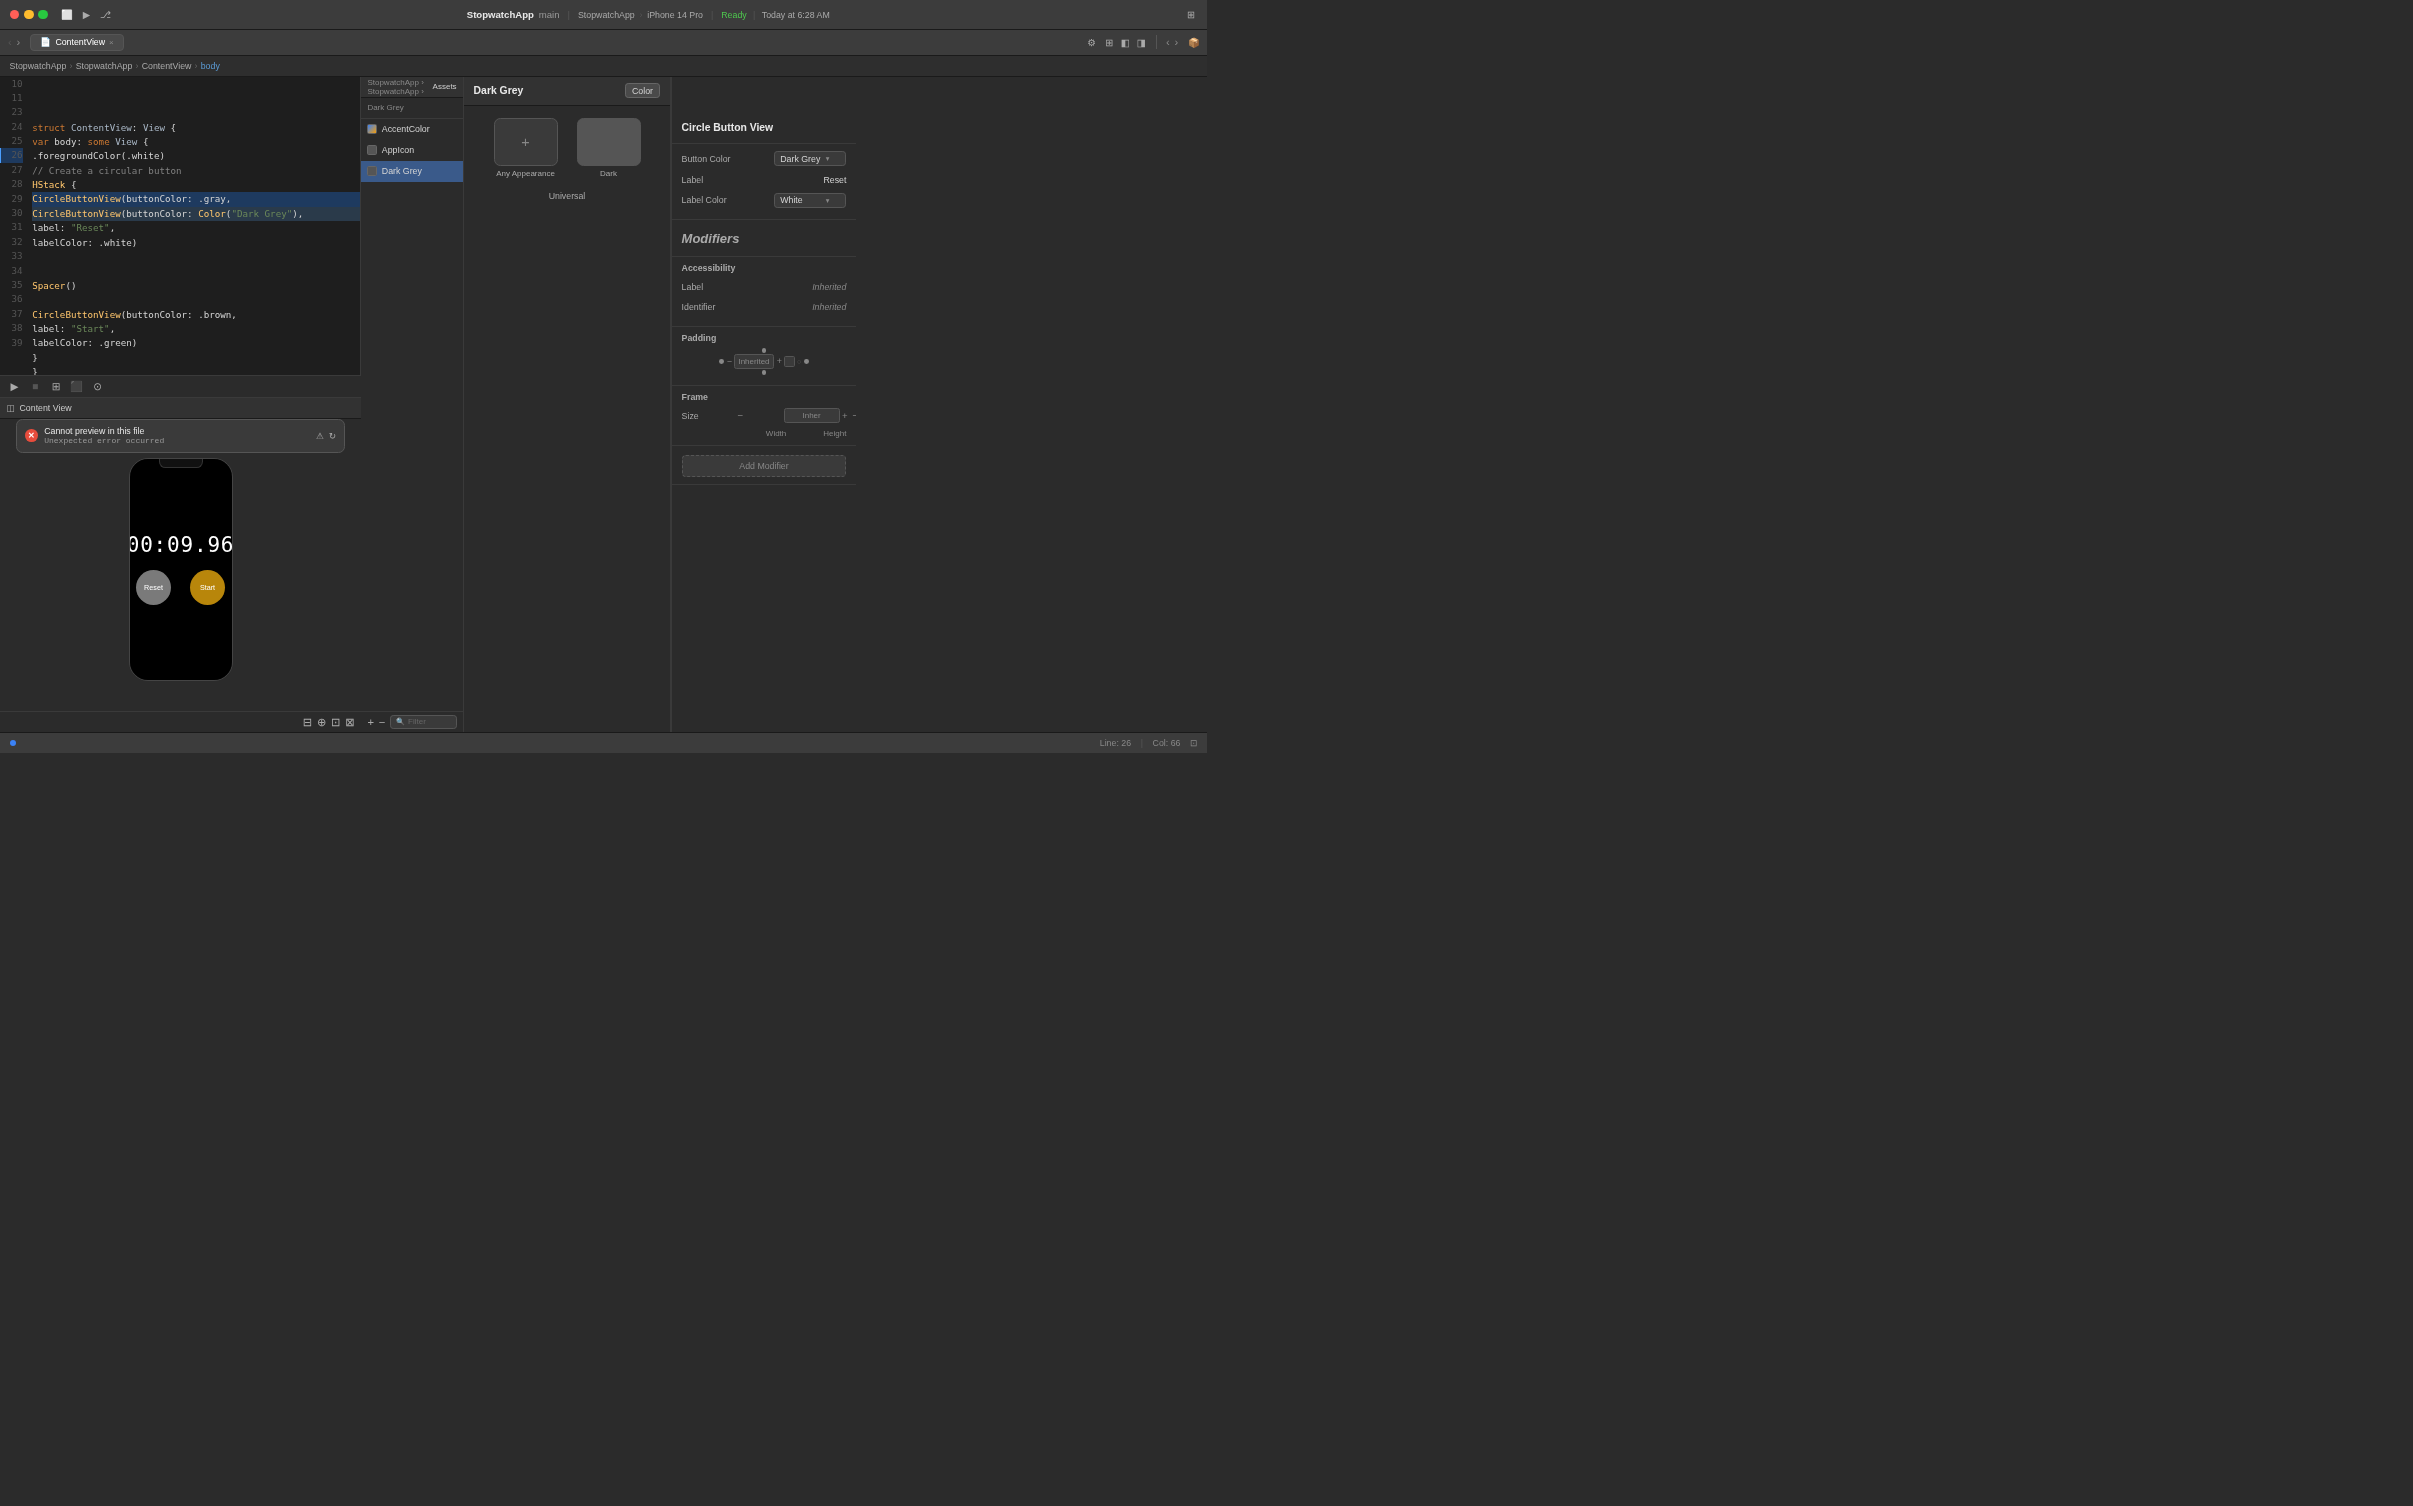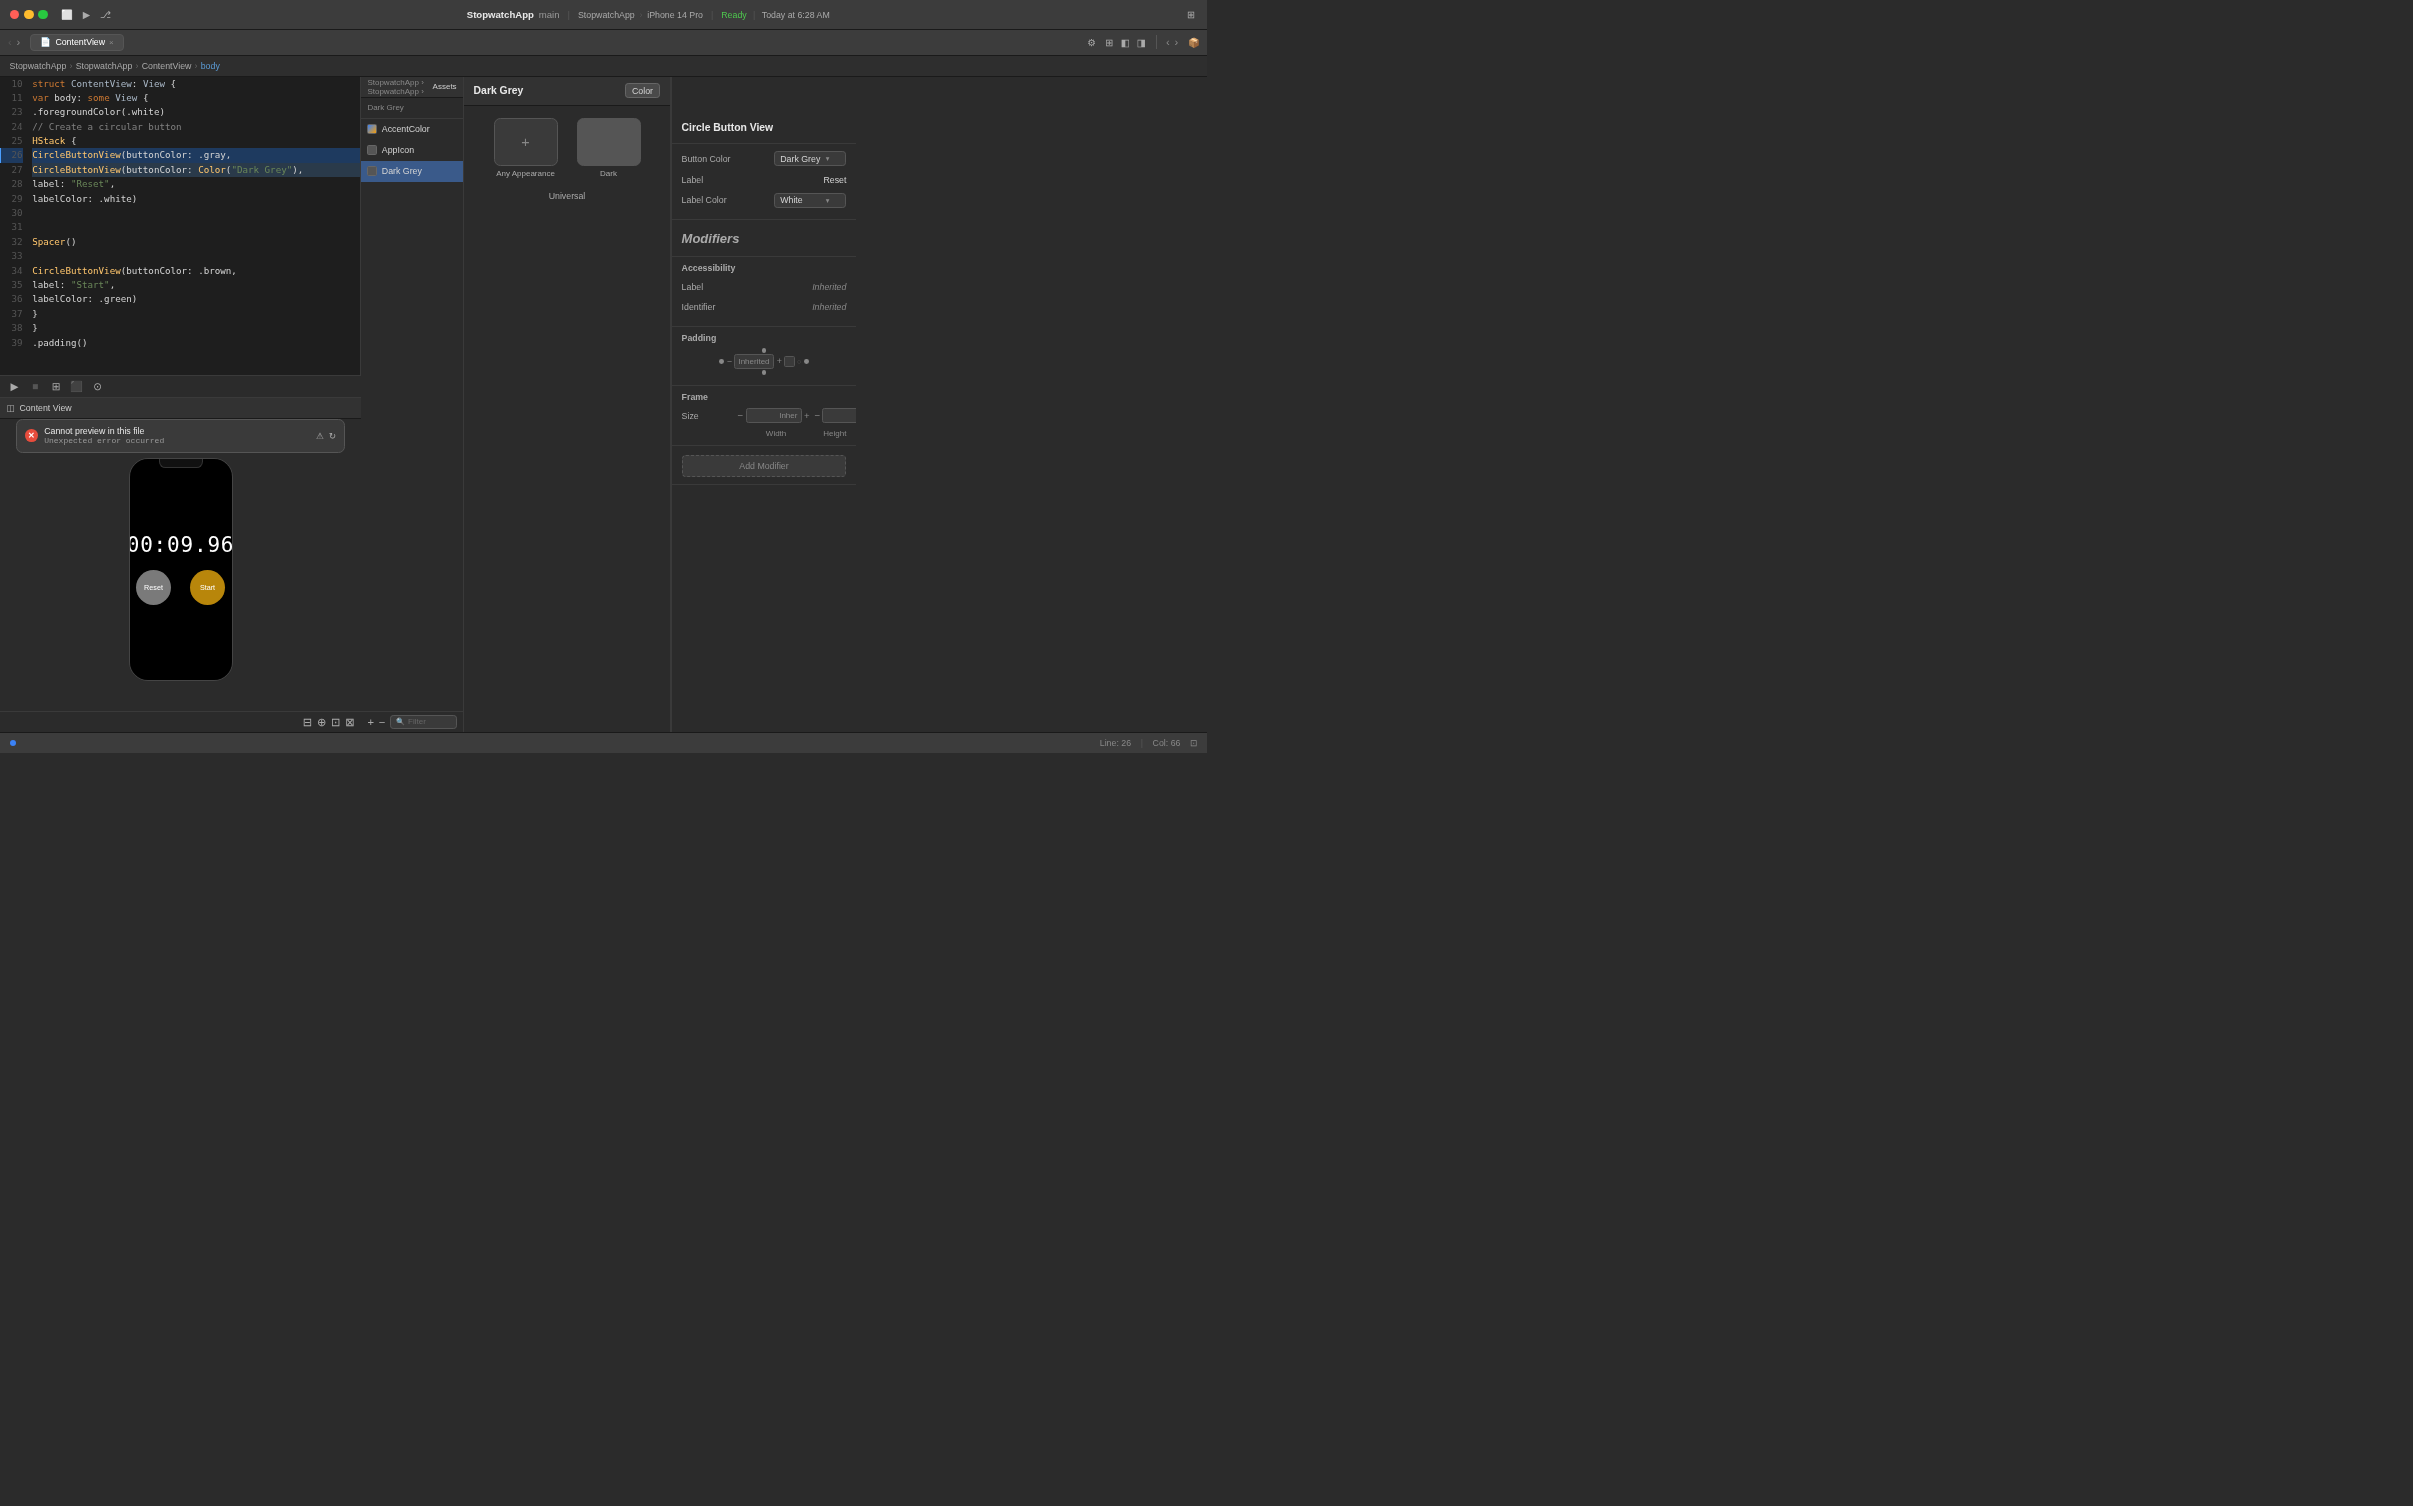--- a/index.html
+++ b/index.html
@@ -143,20 +143,21 @@
       user-select: none;
       flex-shrink: 0;
     }
     .line-numbers div {
       height: 14.4px;
       line-height: 14.4px;
     }
     .code-content {
       flex: 1;
       padding-left: 3.2px;
+      margin-top: 44px;
     }
     .code-line {
       height: 14.4px;
       line-height: 14.4px;
       white-space: nowrap;
     }
     .kw { color: #cc7832; }
     .type { color: #a9b7c6; }
     .str { color: #6a8759; }
     .call { color: #ffc66d; }
@@ -480,24 +481,25 @@
       color: #888;
     }
     .frame-input {
       background: #3a3a3a;
       border: 0.8px solid #555;
       border-radius: 2.4px;
       width: 56px;
       height: 14.4px;
       display: flex;
       align-items: center;
-      justify-content: flex-end;
+      justify-content: center;
       padding: 0 3.2px;
       font-size: 8px;
       color: #888;
+      margin-left: 38px;
     }
     .frame-input-group {
       display: flex;
       align-items: center;
       gap: 2.4px;
     }
     .add-modifier-btn {
       width: 100%;
       height: 22.3px;
       background: #3a3a3a;

